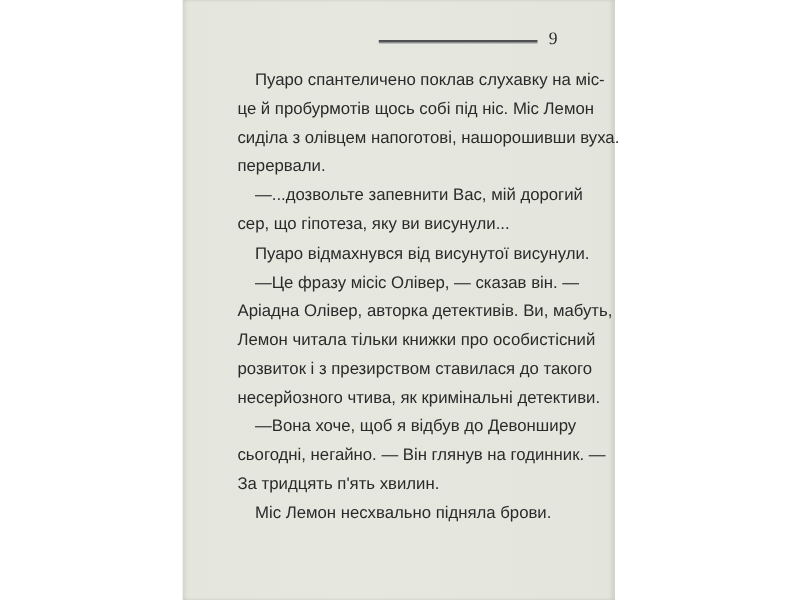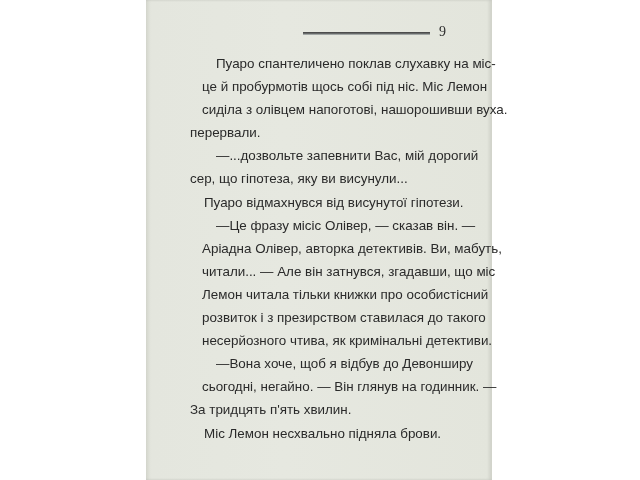--- a/index.html
+++ b/index.html
@@ -53,21 +53,20 @@
     line-height: 23.1px;
   }
   .line {
     white-space: nowrap;
     display: block;
     height: 23.1px;
   }
   .line.justify {
     text-align: justify;
     text-align-last: justify;
-    margin-left: 12px;
   }
   .line.indent {
     padding-left: 14px;
   }
   .line.indent.justify {
     width: calc(100% - 14px);
   }
 </style>
 </head>
 <body>
@@ -77,24 +76,23 @@
     <div class="header-rule"></div>
     <div class="page-number">9</div>
   </div>
   <div class="body-text" id="body-text">
       <span class="line indent justify">Пуаро спантеличено поклав слухавку на міс-</span>
       <span class="line justify">це й пробурмотів щось собі під ніс. Міс Лемон</span>
       <span class="line justify">сиділа з олівцем напоготові, нашорошивши вуха.</span>
       <span class="line">перервали.</span>
       <span class="line indent justify">—...дозвольте запевнити Вас, мій дорогий</span>
       <span class="line">сер, що гіпотеза, яку ви висунули...</span>
-      <span class="line indent">Пуаро відмахнувся від висунутої гіпотези.</span>
+      <span class="line indent">Пуаро відмахнувся від висунутої висунули.</span>
       <span class="line indent justify">—Це фразу місіс Олівер, — сказав він. —</span>
       <span class="line justify">Аріадна Олівер, авторка детективів. Ви, мабуть,</span>
-      <span class="line justify">читали... — Але він затнувся, згадавши, що міс</span>
       <span class="line justify">Лемон читала тільки книжки про особистісний</span>
       <span class="line justify">розвиток і з презирством ставилася до такого</span>
       <span class="line justify">несерйозного чтива, як кримінальні детективи.</span>
       <span class="line indent justify">—Вона хоче, щоб я відбув до Девонширу</span>
       <span class="line justify">сьогодні, негайно. — Він глянув на годинник. —</span>
       <span class="line">За тридцять п'ять хвилин.</span>
       <span class="line indent">Міс Лемон несхвально підняла брови.</span>
     </div>
 </div>
 

